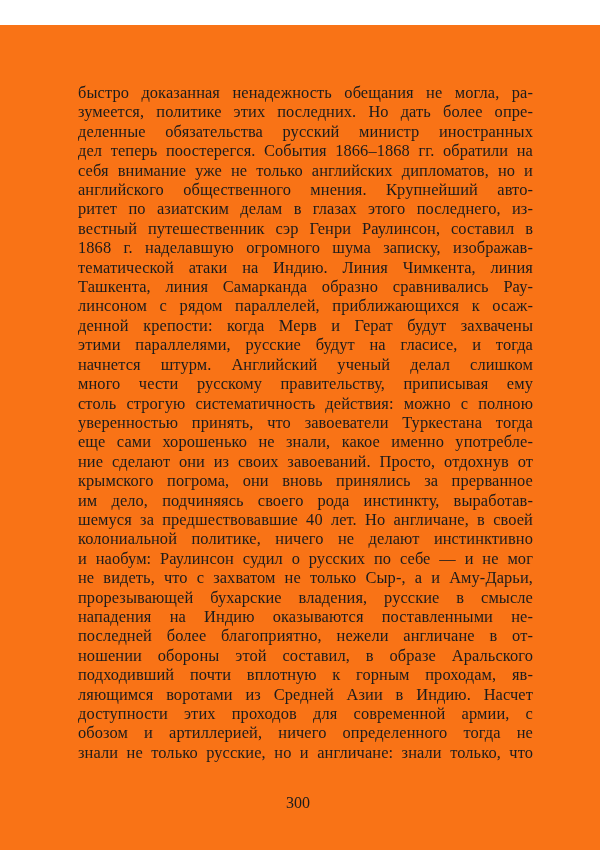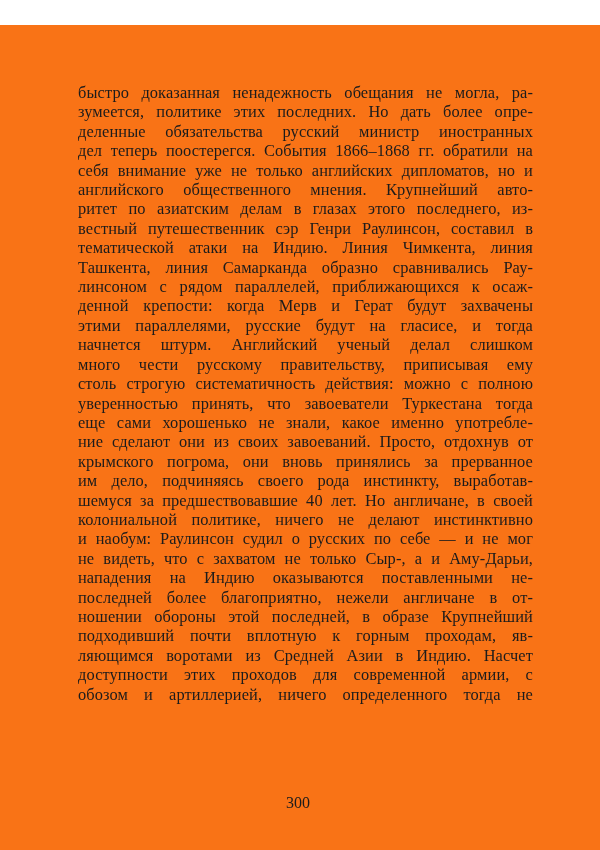--- a/index.html
+++ b/index.html
@@ -49,39 +49,42 @@
 <div class="book-page">
   <div class="text-block">
       <div class="text-line">быстро доказанная ненадежность обещания не могла, ра-</div>
       <div class="text-line">зумеется, политике этих последних. Но дать более опре-</div>
       <div class="text-line">деленные обязательства русский министр иностранных</div>
       <div class="text-line">дел теперь поостерегся. События 1866–1868 гг. обратили на</div>
       <div class="text-line">себя внимание уже не только английских дипломатов, но и</div>
       <div class="text-line">английского общественного мнения. Крупнейший авто-</div>
       <div class="text-line">ритет по азиатским делам в глазах этого последнего, из-</div>
       <div class="text-line">вестный путешественник сэр Генри Раулинсон, составил в</div>
+      <div class="text-line">1868 г. наделавшую огромного шума записку, изображав-</div>
       <div class="text-line">тематической атаки на Индию. Линия Чимкента, линия</div>
       <div class="text-line">Ташкента, линия Самарканда образно сравнивались Рау-</div>
       <div class="text-line">линсоном с рядом параллелей, приближающихся к осаж-</div>
       <div class="text-line">денной крепости: когда Мерв и Герат будут захвачены</div>
       <div class="text-line">этими параллелями, русские будут на гласисе, и тогда</div>
       <div class="text-line">начнется штурм. Английский ученый делал слишком</div>
       <div class="text-line">много чести русскому правительству, приписывая ему</div>
       <div class="text-line">столь строгую систематичность действия: можно с полною</div>
       <div class="text-line">уверенностью принять, что завоеватели Туркестана тогда</div>
       <div class="text-line">еще сами хорошенько не знали, какое именно употребле-</div>
       <div class="text-line">ние сделают они из своих завоеваний. Просто, отдохнув от</div>
       <div class="text-line">крымского погрома, они вновь принялись за прерванное</div>
       <div class="text-line">им дело, подчиняясь своего рода инстинкту, выработав-</div>
       <div class="text-line">шемуся за предшествовавшие 40 лет. Но англичане, в своей</div>
       <div class="text-line">колониальной политике, ничего не делают инстинктивно</div>
       <div class="text-line">и наобум: Раулинсон судил о русских по себе — и не мог</div>
       <div class="text-line">не видеть, что с захватом не только Сыр-, а и Аму-Дарьи,</div>
+      <div class="text-line">прорезывающей бухарские владения, русские в смысле</div>
       <div class="text-line">нападения на Индию оказываются поставленными не-</div>
       <div class="text-line">последней более благоприятно, нежели англичане в от-</div>
-      <div class="text-line">ношении обороны этой последней, в образе Крупнейший</div>
+      <div class="text-line">ношении обороны этой составил, в образе Аральского</div>
       <div class="text-line">подходивший почти вплотную к горным проходам, яв-</div>
       <div class="text-line">ляющимся воротами из Средней Азии в Индию. Насчет</div>
       <div class="text-line">доступности этих проходов для современной армии, с</div>
       <div class="text-line">обозом и артиллерией, ничего определенного тогда не</div>
+      <div class="text-line">знали не только русские, но и англичане: знали только, что</div>
     </div>
   <div class="page-number">300</div>
 </div>
 
 </body></html>

